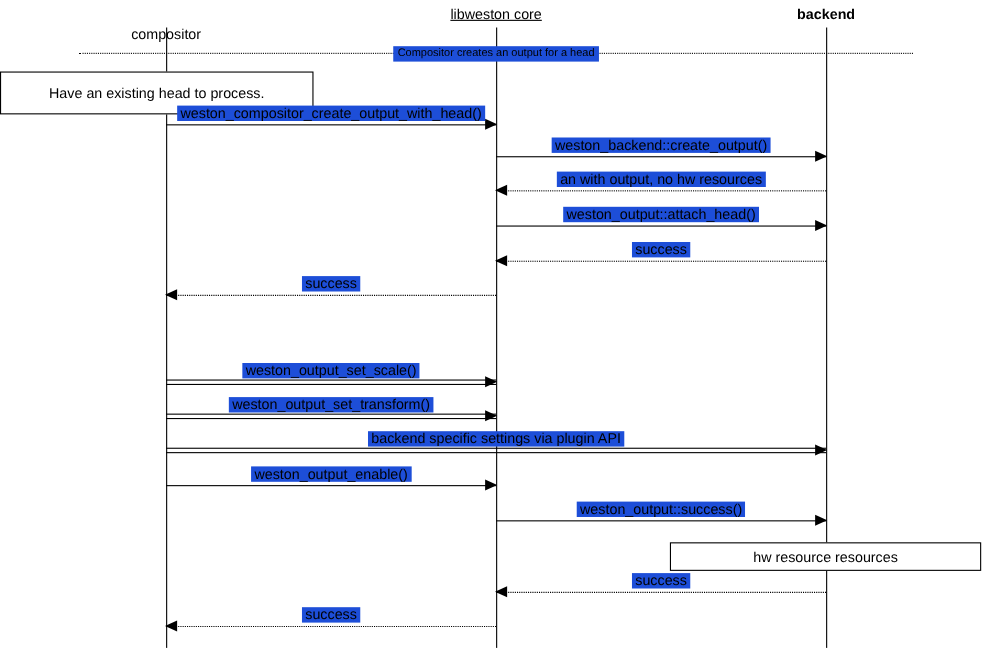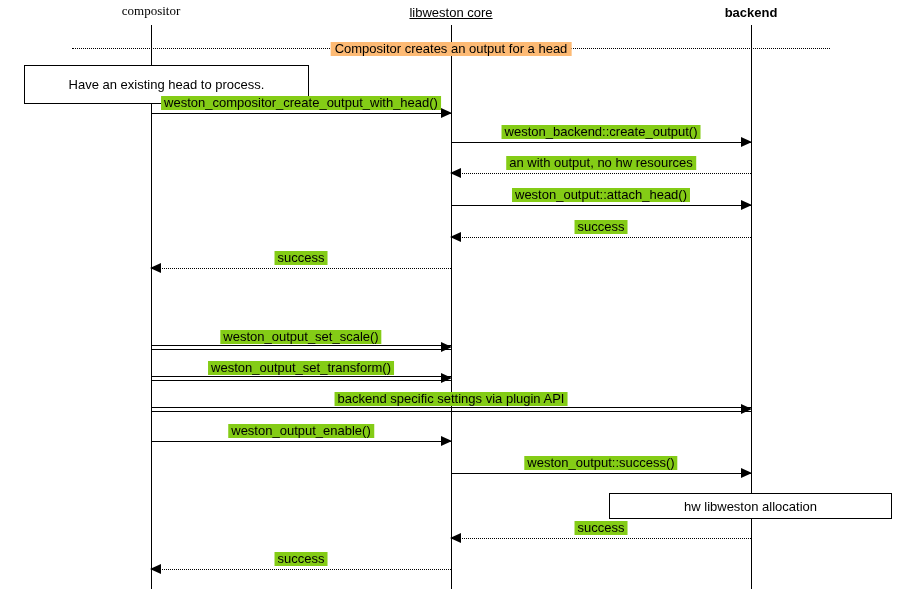--- a/index.html
+++ b/index.html
@@ -32,23 +32,23 @@
     width: 1px;
     background: #000;
   }
   .sep-line {
     position: absolute;
     height: 0;
     border-top: 1px dotted #000;
   }
   .sep-label {
     position: absolute;
-    font-size: 13px;
+    font-size: 10px;
     line-height: 14px;
-    background: #fdba74;
+    background: #1d4ed8;
     padding: 0 4px;
     white-space: nowrap;
     transform: translate(-50%, -50%);
   }
   
   .msg {
     position: absolute;
     height: 0;
   }
   .msg .line {
@@ -88,21 +88,21 @@
   }
   .msg.double.to-right .head { top: -5px; }
   .msg .label {
     position: absolute;
     left: 50%;
     transform: translateX(-50%);
     bottom: 3px;
     font-size: 13px;
     line-height: 14px;
     white-space: nowrap;
-    background: #84cc16;
+    background: #1d4ed8;
     padding: 0 3px;
   }
   
   .note-rect {
     position: absolute;
     border: 1px solid #000;
     background: #ffffff;
     box-sizing: border-box;
     display: flex;
     align-items: center;
@@ -131,33 +131,33 @@
     z-index: 2;
     padding: 0 16px;
     white-space: pre-line;
   }
 </style>
 </head>
 <body>
 
 <div id="diagram">
 
-<div class="lifeline-label" style="left: 151px; top: 4px; font-family: Liberation Serif, serif;">compositor</div>
+<div class="lifeline-label" style="left: 151px; top: 24px;">compositor</div>
     <div class="lifeline" style="left: 151px; top: 25px; height: 564px;"></div>
     <div class="lifeline-label" style="left: 451px; top: 6px; text-decoration: underline;">libweston core</div>
     <div class="lifeline" style="left: 451px; top: 25px; height: 564px;"></div>
     <div class="lifeline-label" style="left: 751px; top: 6px; font-weight: bold;">backend</div>
     <div class="lifeline" style="left: 751px; top: 25px; height: 564px;"></div>
     <div class="sep-line" style="left: 72px; top: 48px; width: 758px;"></div>
     <div class="sep-label" style="left: 451px; top: 49px;">Compositor creates an output for a head</div>
-    <div class="note-rect" style="left: 24px; top: 65px; width: 285px; height: 39px;">
+    <div class="note-rect" style="left: 0; top: 65px; width: 285px; height: 39px;">
       <span>Have an existing head to process.</span>
     </div>
     <div class="note-rect" style="left: 609px; top: 493px; width: 283px; height: 26px;">
-      <span>hw libweston allocation</span>
+      <span>hw resource resources</span>
     </div>
     <div class="msg to-right" style="left: 151px; top: 113px; width: 300px;">
       <div class="line"></div>
       <div class="head"></div>
       <div class="label">weston_compositor_create_output_with_head()</div>
     </div>
     <div class="msg to-right" style="left: 451px; top: 142px; width: 300px;">
       <div class="line"></div>
       <div class="head"></div>
       <div class="label">weston_backend::create_output()</div>

